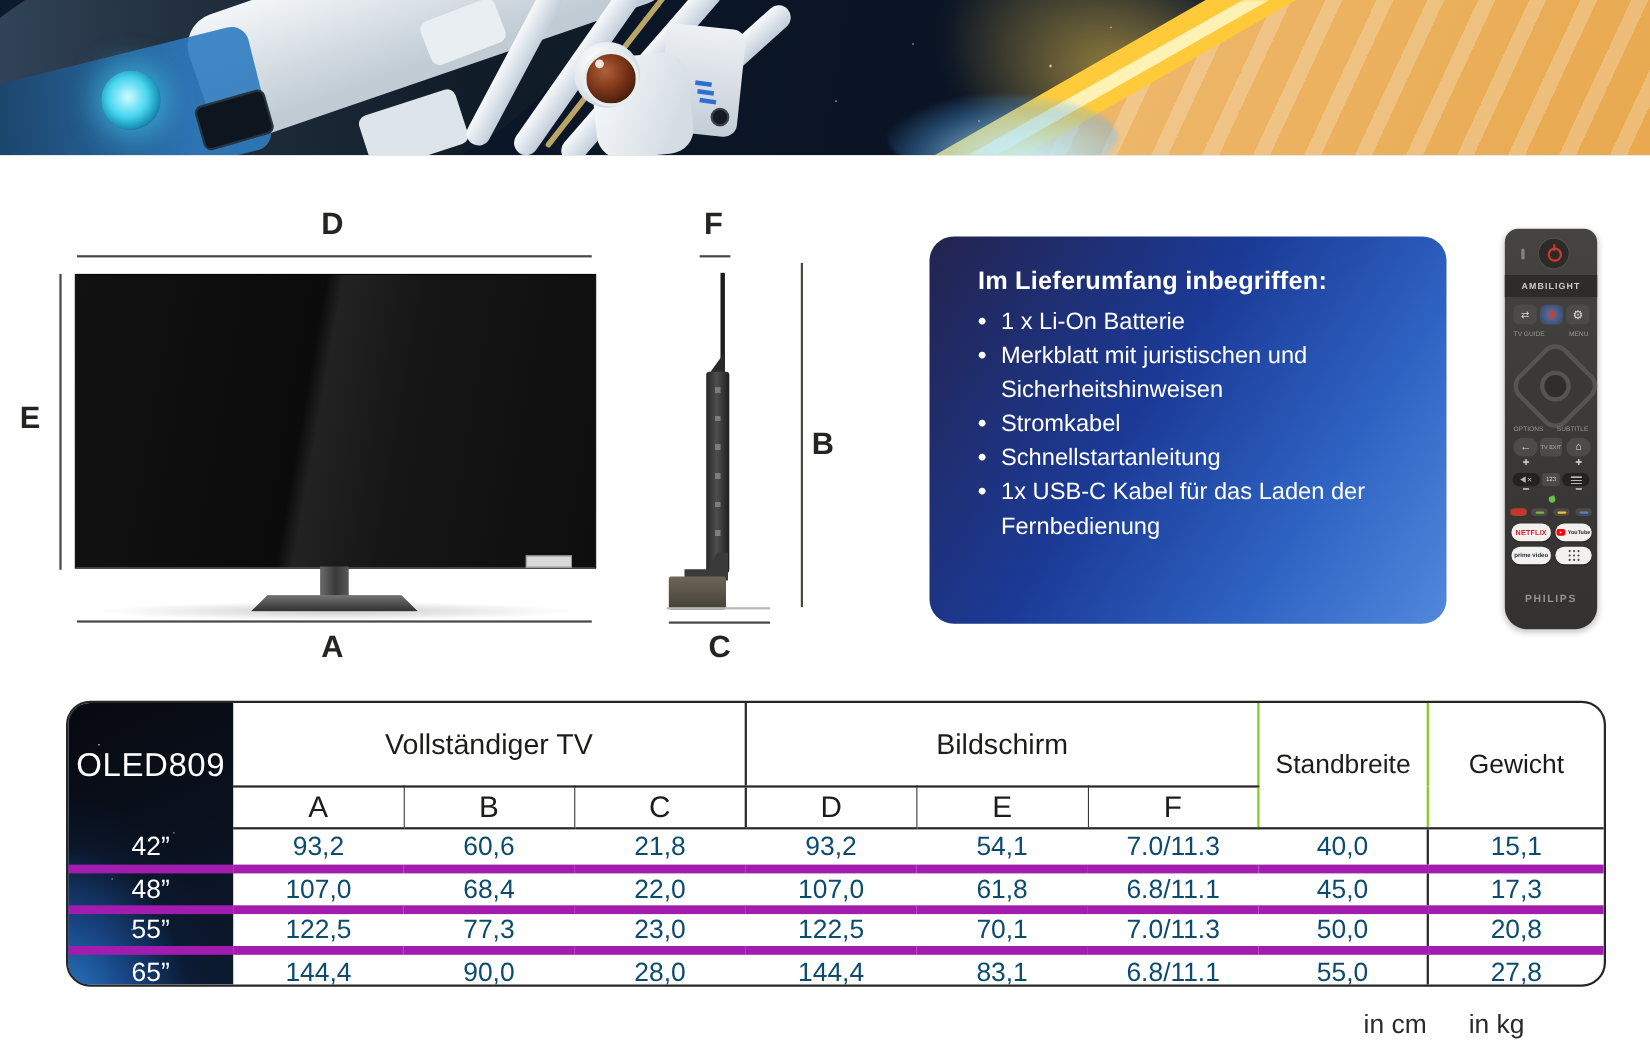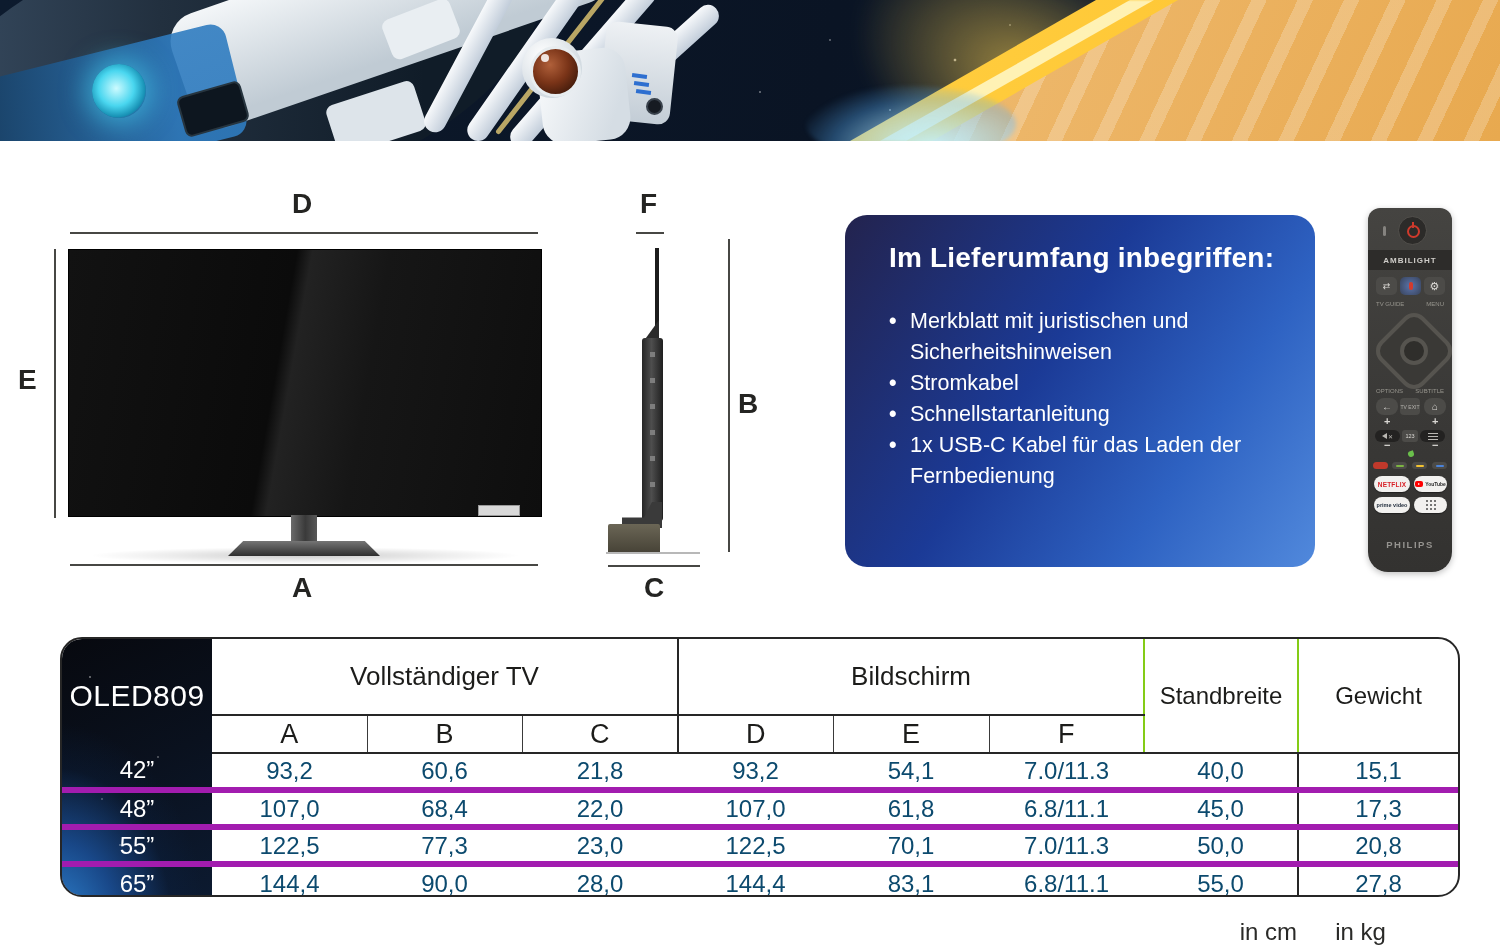--- a/index.html
+++ b/index.html
@@ -104,21 +104,21 @@
   .side-foot{position:absolute;left:622px;top:502px;width:40px;height:26px;
       clip-path:polygon(100% 0,100% 100%,0 100%,0 60%,55% 60%,75% 0);background:#3a3a3a;}
   .side-base{position:absolute;left:608px;top:524px;width:52px;height:30px;border-radius:2px;
       background:linear-gradient(180deg,#6b6656,#454135);}
   .side-floor{position:absolute;left:606px;top:552px;width:94px;height:2px;background:#b8b8b8;}
 
   
   .incl-box{position:absolute;left:845px;top:215px;width:470px;height:352px;border-radius:22px;
       box-sizing:border-box;padding:27px 36px 0 44px;color:#fff;
       background:linear-gradient(123deg,#23234e 0%,#1b3a96 42%,#2e62c2 72%,#5189dc 100%);}
-  .incl-title{font-size:28px;font-weight:bold;letter-spacing:.2px;margin:0 0 32px 0;}
+  .incl-title{font-size:23px;font-weight:bold;letter-spacing:.2px;margin:0 0 8px 0;}
   .incl-list{list-style:none;margin:0;padding:0;font-size:21.5px;line-height:31px;}
   .incl-list li{position:relative;padding-left:21px;}
   .incl-list li::before{content:"\2022";position:absolute;left:0;top:0;font-weight:bold;}
 
   
   .remote{position:absolute;left:1368px;top:208px;width:84px;height:364px;
       background:linear-gradient(180deg,#454441 0%,#3a3937 55%,#333230 100%);
       border-radius:12px 12px 20px 20px;box-shadow:0 2px 6px rgba(0,0,0,.25);}
   .r-micdot{position:absolute;left:15px;top:18px;width:3px;height:10px;border-radius:2px;background:#85837f;}
   .r-power{position:absolute;left:30px;top:8px;width:27px;height:27px;border-radius:50%;
@@ -196,21 +196,21 @@
   .th-size{color:#fff;font-weight:bold;font-size:24px;}
   .th-group{font-size:26px;color:#1c1c1a;border-bottom:2px solid #262626;}
   .th-group.bild{border-left:2px solid #262626;}
   .th-span2{font-size:24px;color:#1c1c1a;border-left:2px solid #84cc16;border-bottom:2px solid #262626;}
   .th-col{font-size:27px;color:#1c1c1a;border-bottom:2px solid #262626;border-left:1.5px solid #3a3a3a;}
   .th-col.first{border-left:none;}
   tr.hrow1 th{height:75px;}
   tr.hrow2 th{height:36px;}
   tr.drow{height:37px;}
   tr.drow td{font-size:24px;color:#0c4a6e;}
-  tr.drow + tr.drow td,tr.drow + tr.drow th{border-top:6px solid #a21caf;}
+  tr.drow + tr.drow td,tr.drow + tr.drow th{border-top:8px solid #a21caf;}
   td.gewicht{border-left:2px solid #262626;}
   .units-label{position:absolute;top:918px;font-size:24px;color:#2a2a28;text-align:center;}
   .units-cm{left:1143px;width:154px;text-align:right;}
   .units-kg{left:1279px;width:163px;}
 </style>
 </head>
 <body>
 
 <div class="page">
 
@@ -273,20 +273,21 @@
     <div class="side-floor"></div>
     <div class="mline" style="left:728px;top:239px;width:2px;height:313px;"></div>
     <div class="dim-label" style="left:738px;top:388px;">B</div>
     <div class="mline" style="left:608px;top:565px;width:92px;height:2px;"></div>
     <div class="dim-label" style="left:644px;top:572px;">C</div>
   </div>
 
   <div class="incl-box">
     <p class="incl-title">Im Lieferumfang inbegriffen:</p>
     <ul class="incl-list">
+      <li>1 x Li-On Batterie</li>
       <li>Merkblatt mit juristischen und Sicherheitshinweisen</li>
       <li>Stromkabel</li>
       <li>Schnellstartanleitung</li>
       <li>1x USB-C Kabel für das Laden der Fernbedienung</li>
     </ul>
   </div>
 
   <div class="remote">
     <div class="r-micdot"></div>
     <div class="r-power">

